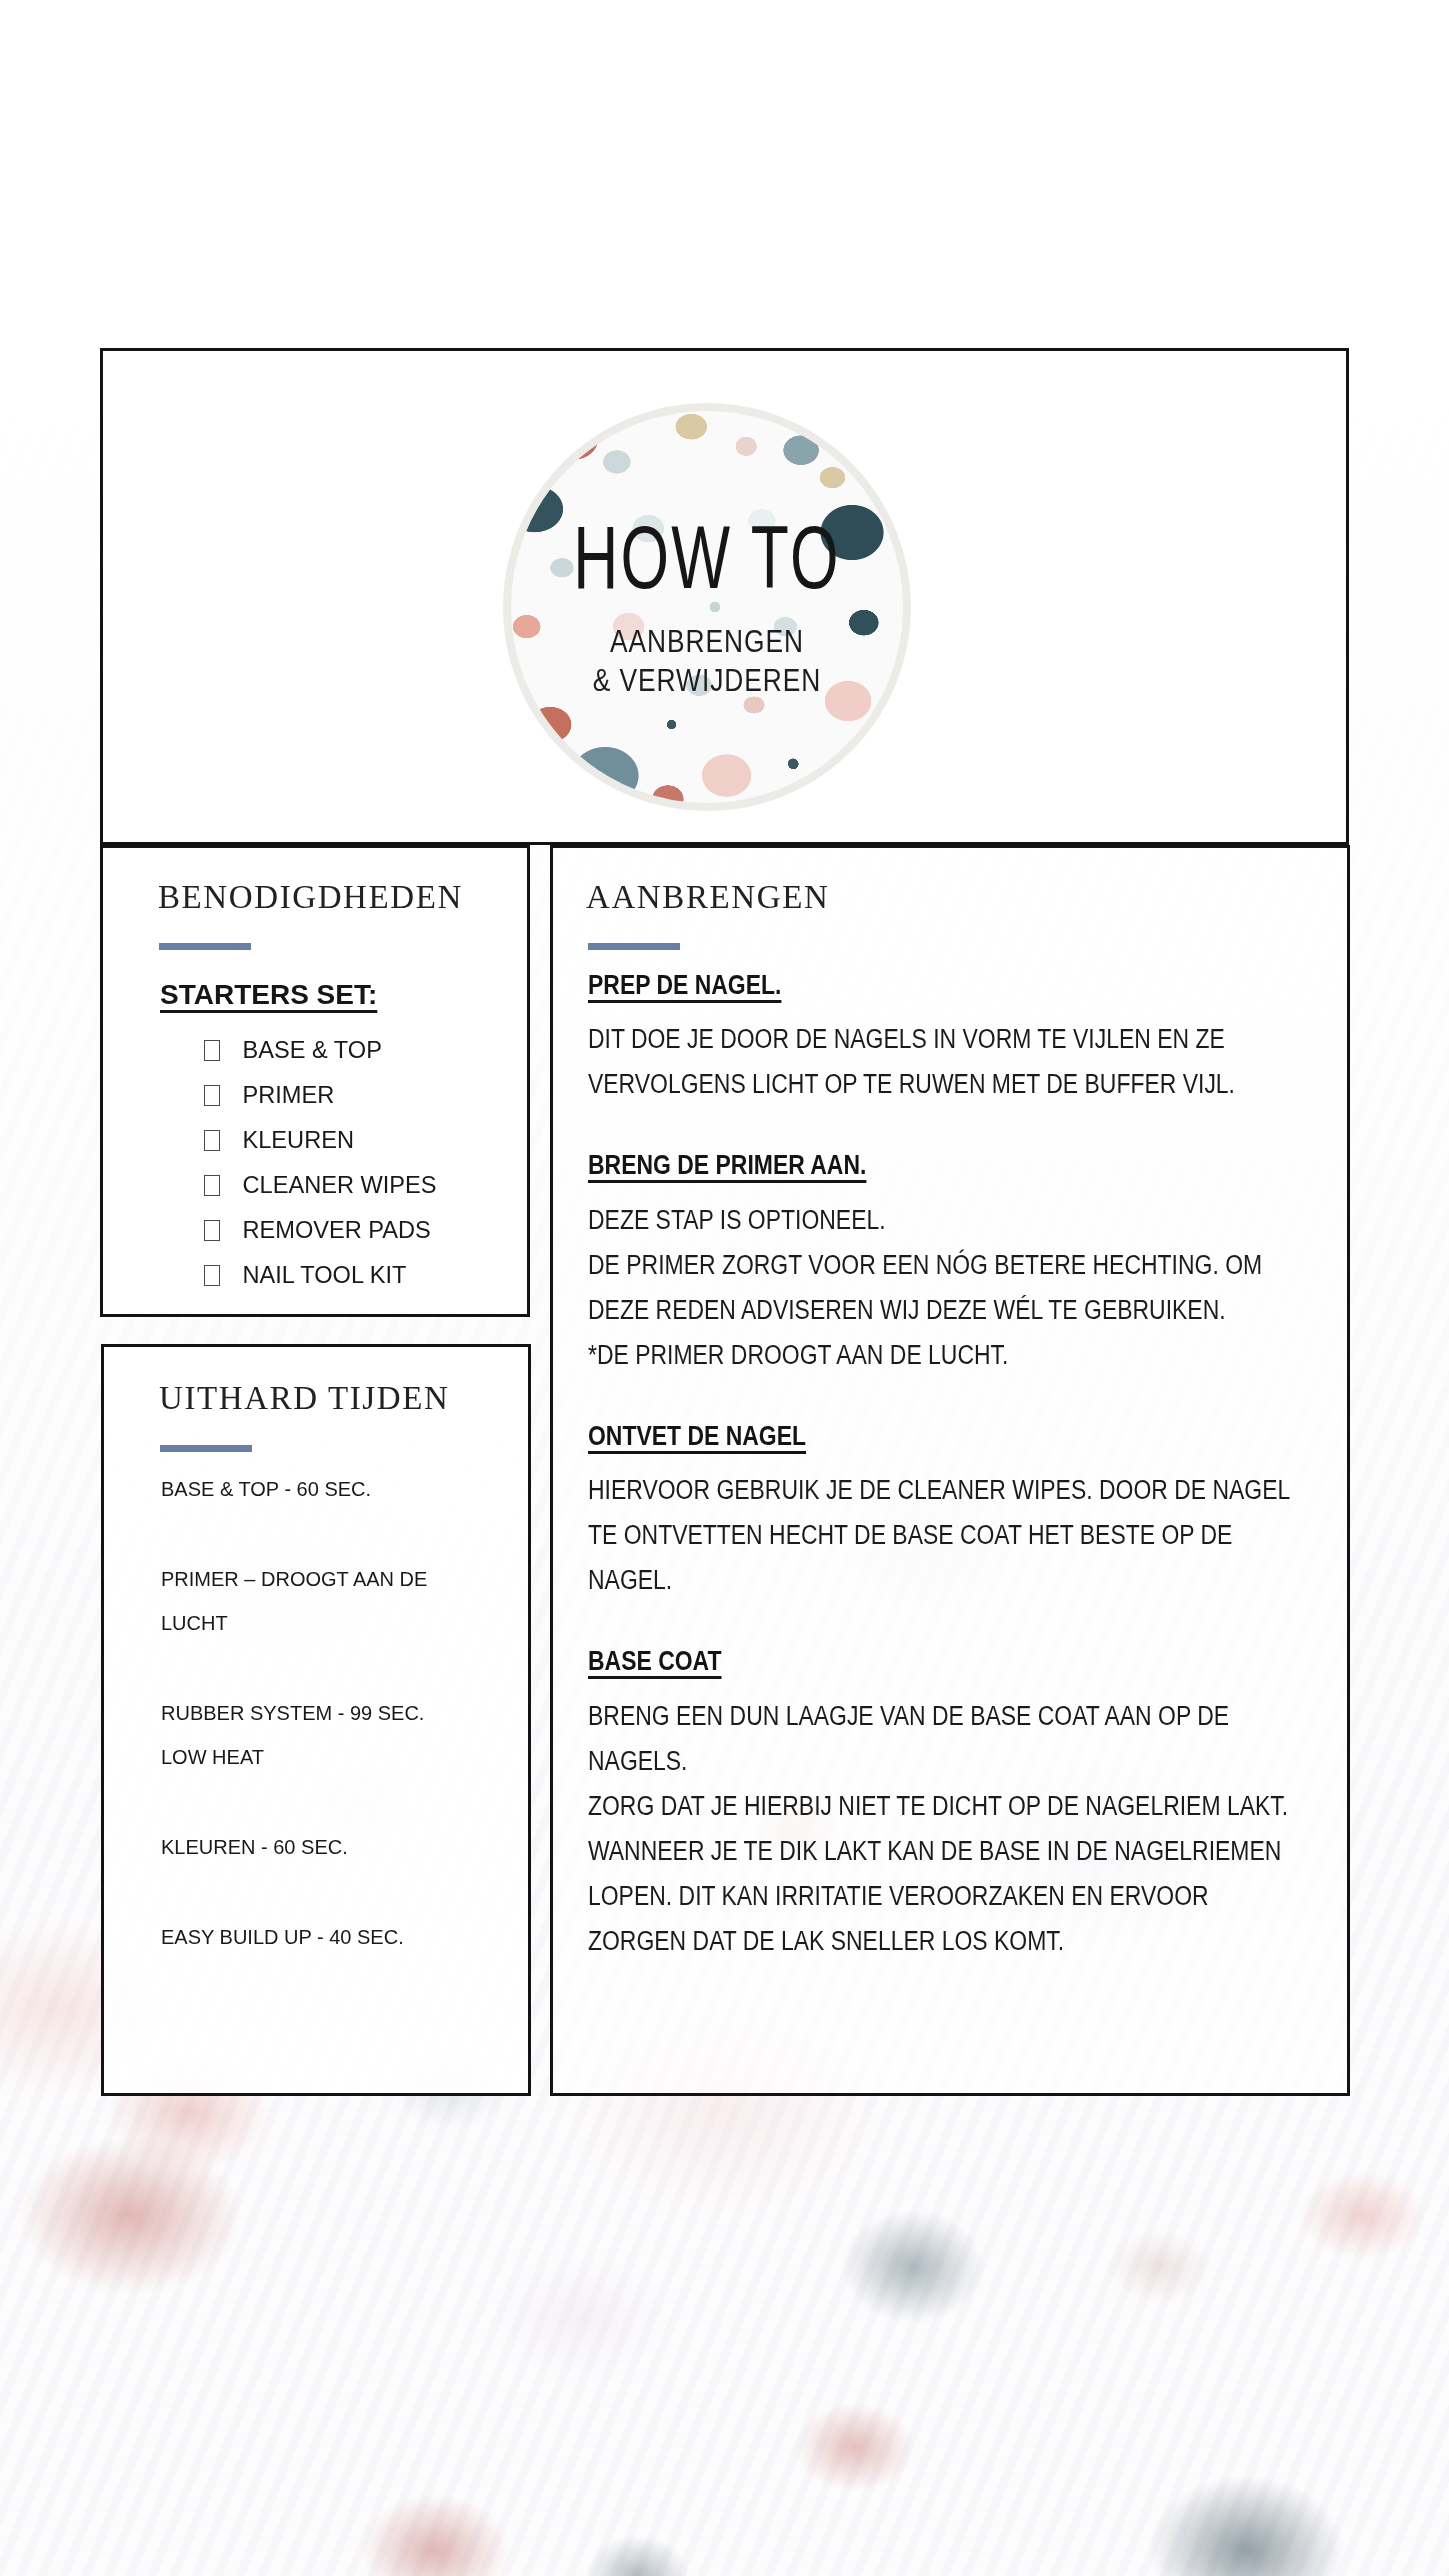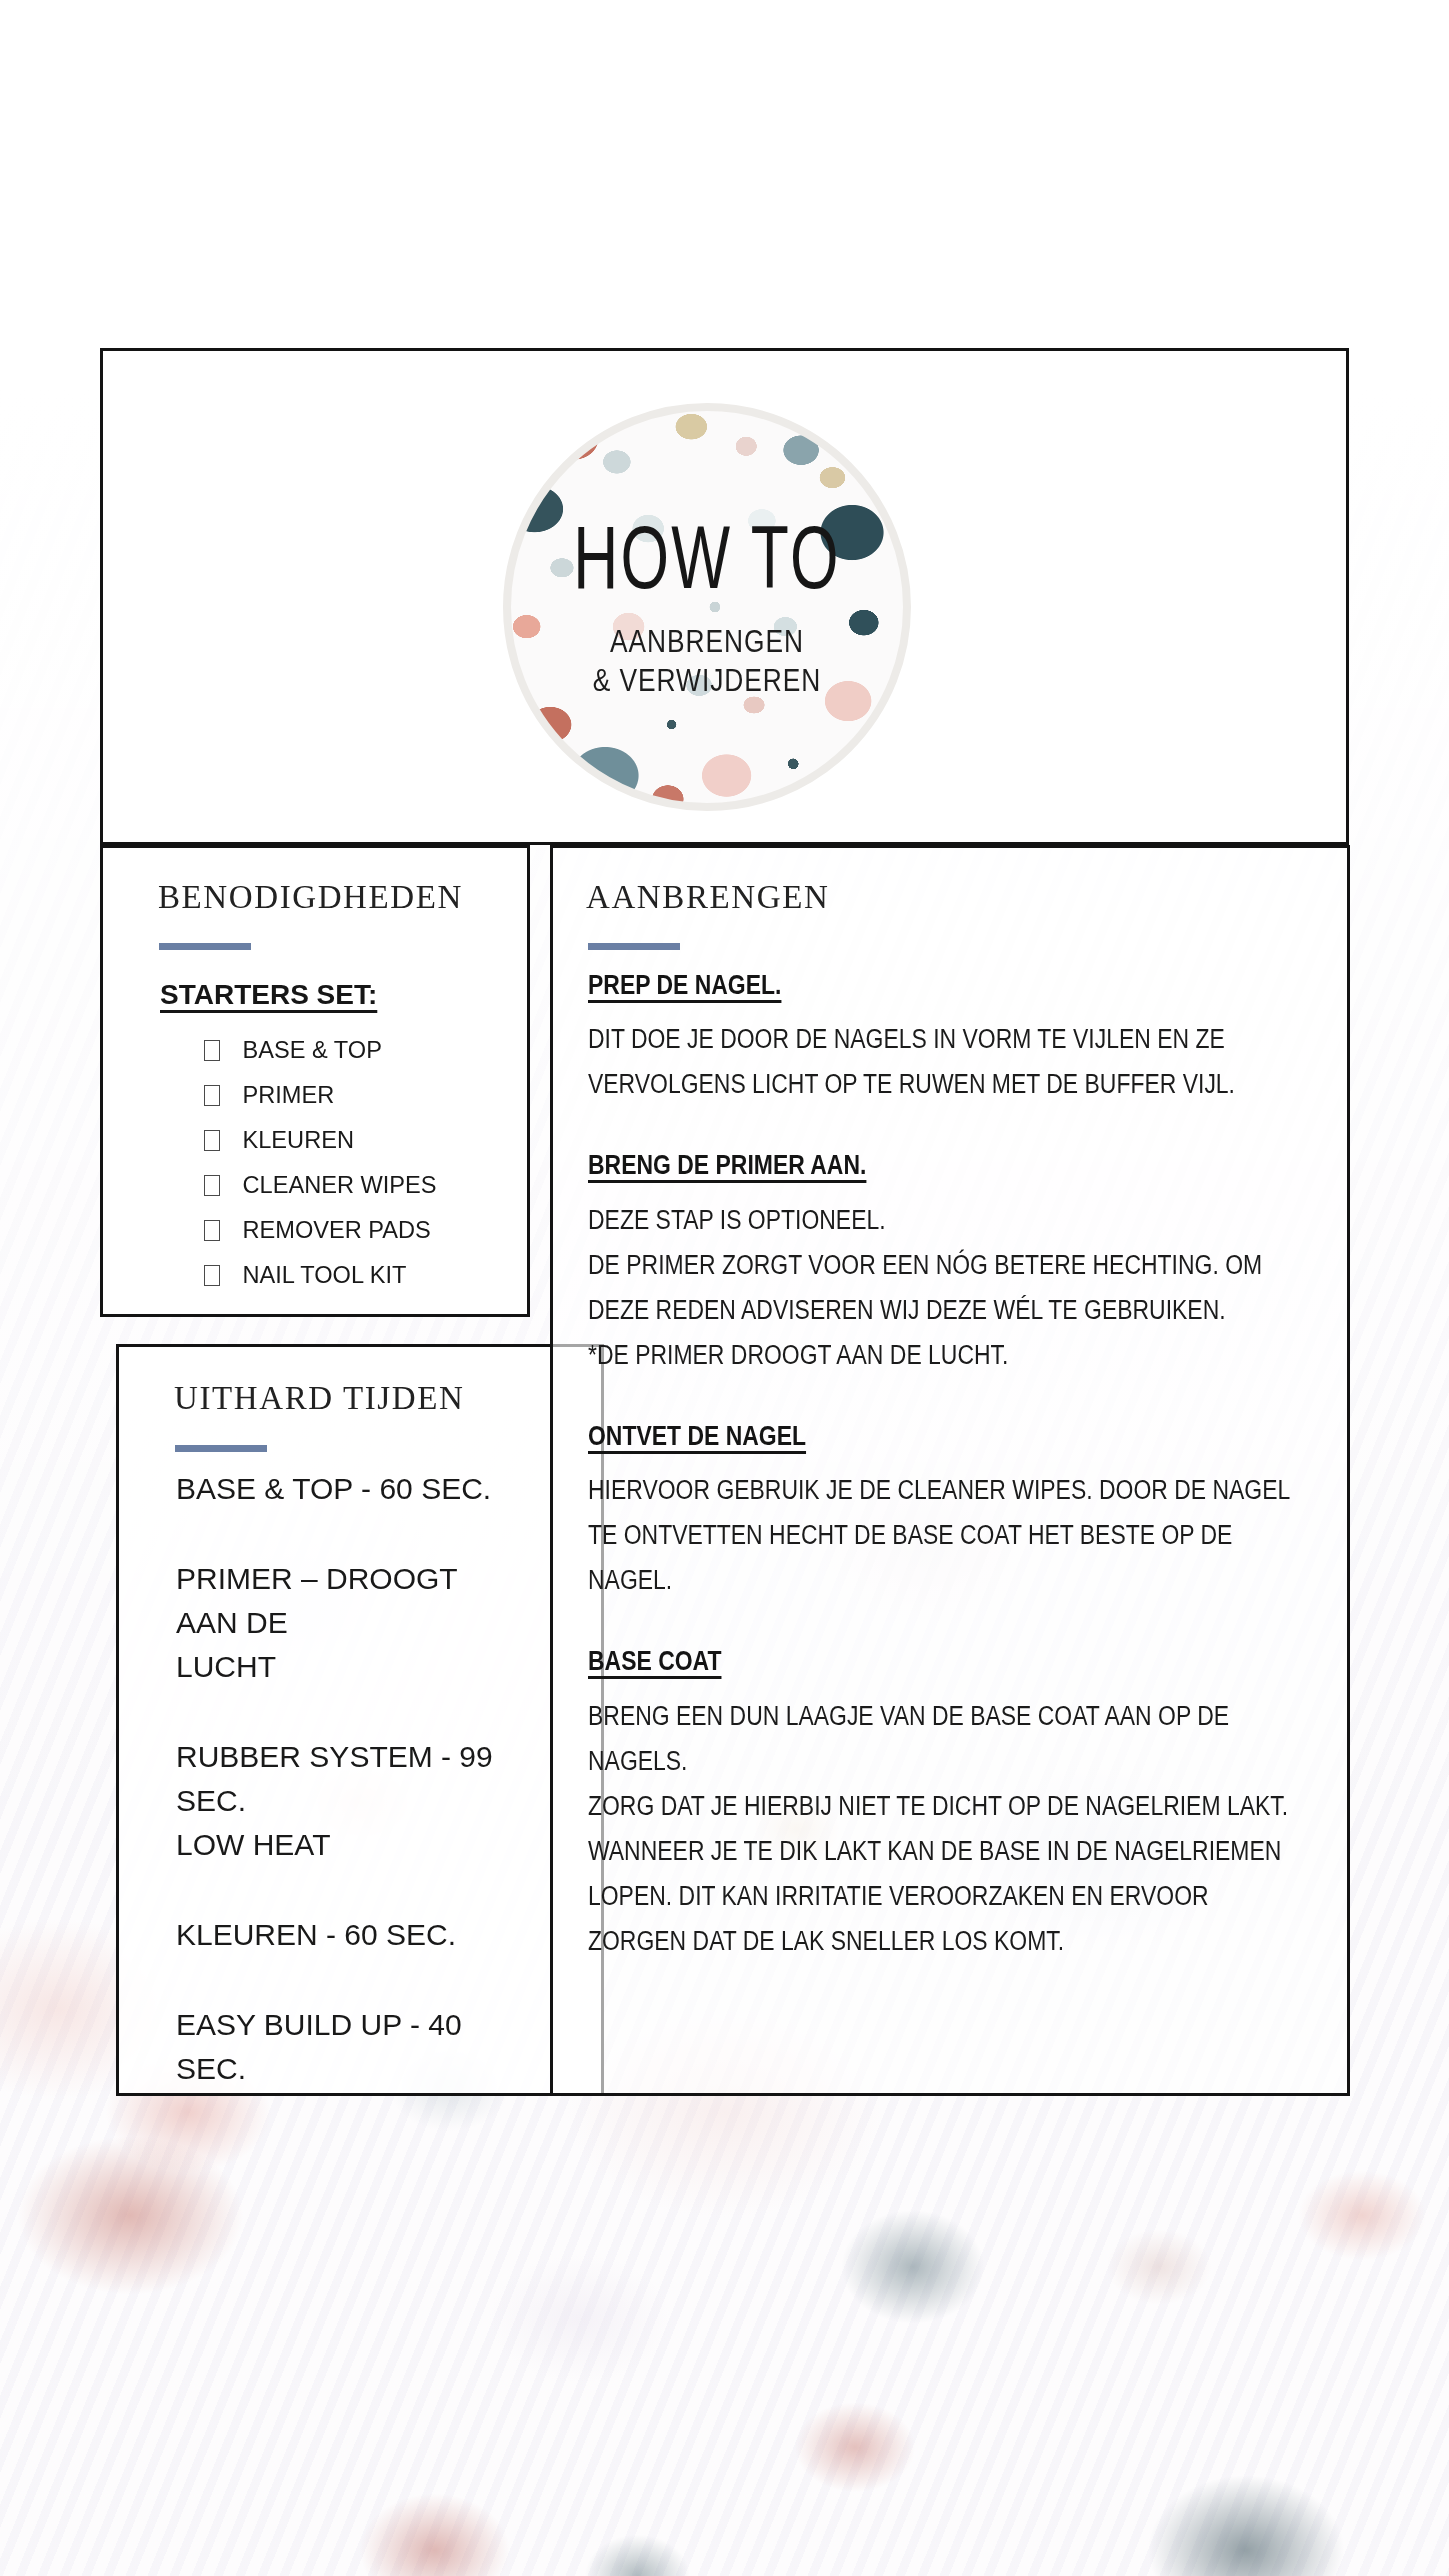--- a/index.html
+++ b/index.html
@@ -43,21 +43,21 @@
       rgba(255,255,255,0.80) 30%,
       rgba(255,255,255,0.50) 45%,
       rgba(255,255,255,0.18) 60%,
       rgba(255,255,255,0) 74%);
   }
 
   
   .box { position:absolute; border:3.2px solid #131313; }
   .header-box { left:100px;  top:348px;  width:1249px; height:497px;  background:rgba(255,255,255,0.94); }
   .left1      { left:100px;  top:845px; width:430px;  height:472px;  background:rgba(255,255,255,0.88); }
-  .left2      { left:116px;  top:1344px; width:488px;  height:752px; background:rgba(255,255,255,0.88); }
+  .left2      { left:101px;  top:1344px; width:430px;  height:752px; background:rgba(255,255,255,0.88); }
   .rightbox   { left:550px; top:845px; width:800px; height:1251px; background:rgba(255,255,255,0.62); }
 
   
   .logo-circle {
     position:absolute; left:400px; top:52px; width:408px; height:408px;
     border-radius:50%; border:8.6px solid #edebe8;
     background:
       radial-gradient(25px 21.5px at 16% 7%,  #c4705f 97%, transparent 100%),
       radial-gradient(29px 23.6px at 6% 25%,  #35535c 97%, transparent 100%),
       radial-gradient(14px 11.8px at 27% 13%, #cdd8da 97%, transparent 100%),
@@ -122,21 +122,21 @@
     flex:0 0 auto; width:16px; height:21.5px;
     border:1.6px solid #4a4a4a; background:transparent; margin-right:22.5px;
   }
   .check-label { font-size:23.6px; color:#191919; letter-spacing:0; white-space:nowrap;text-align:right; }
 
   
   .left2 .section-title { left:55px; top:35px; }
   .left2 .accent-bar    { left:56px; top:98px; }
   .times { position:absolute; left:57px; top:120px; width:333px; }
   .time-item {
-    font-size:30px; line-height:44px; color:#191919;
+    font-size:20px; line-height:44px; color:#191919;
     margin-bottom:46px; white-space:pre-line;
   }
   .time-item:last-child { margin-bottom:0; }
 
   
   .rightbox .section-title { left:33px; top:33px; }
   .rightbox .accent-bar    { left:35px; top:95px; }
   .steps { position:absolute; left:35px; top:121px; width:762px; }
   .step { margin-bottom:42px; }
   .step:last-child { margin-bottom:15px; }

